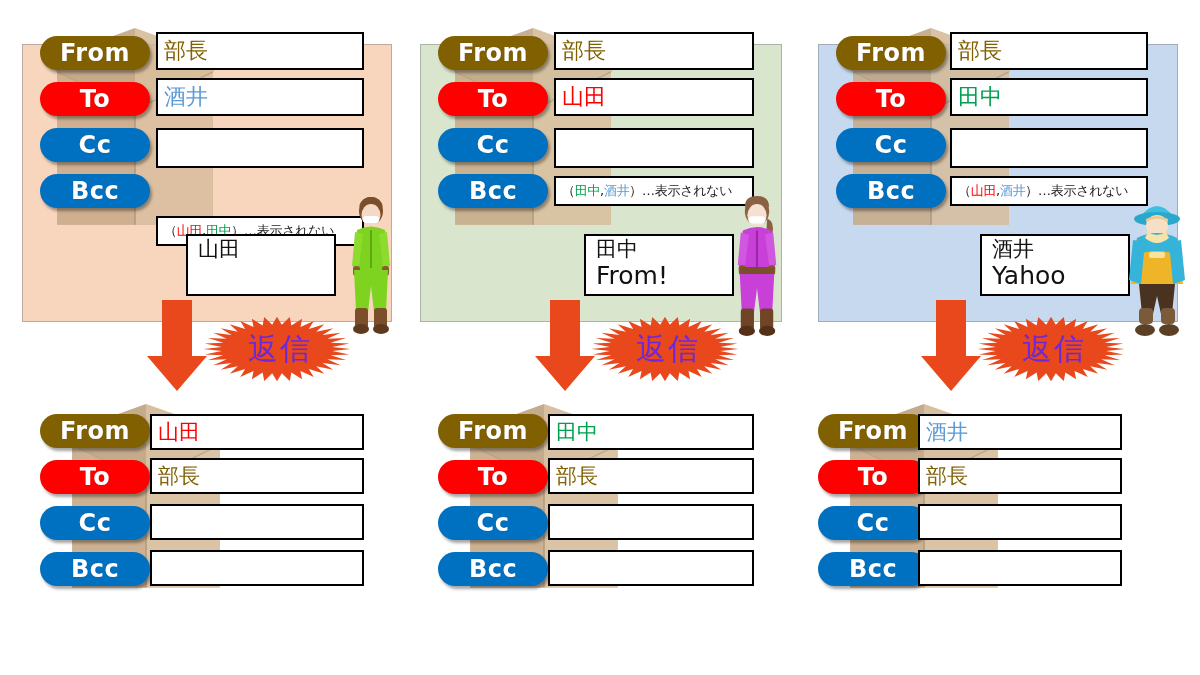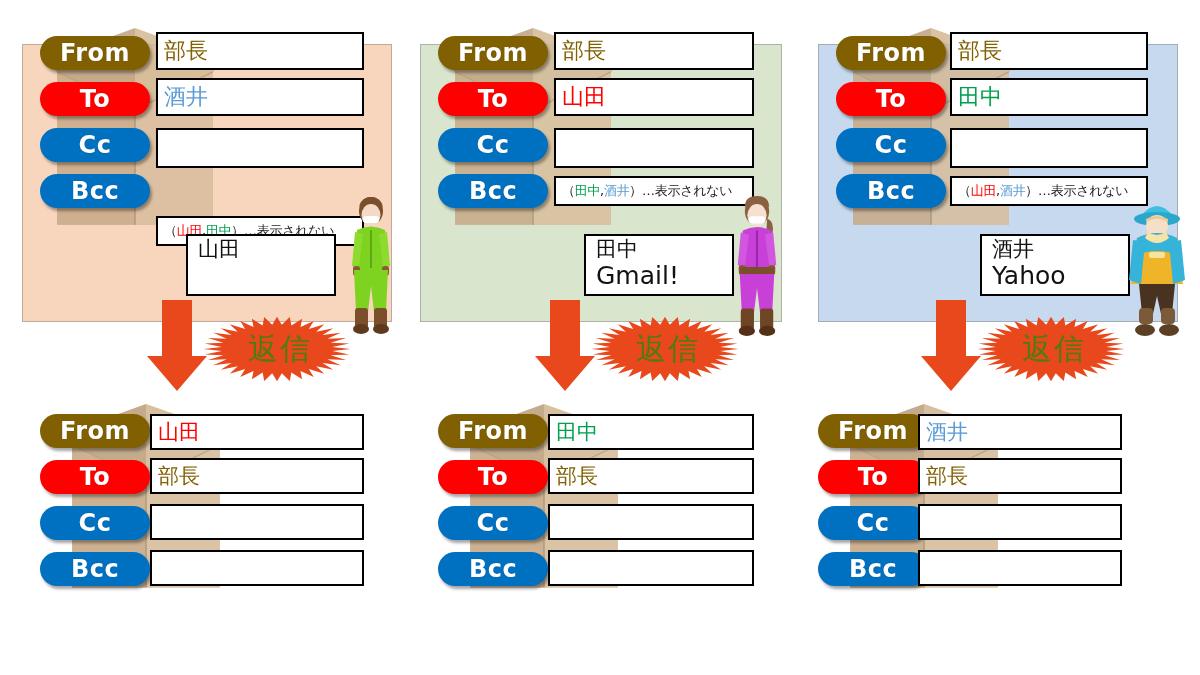--- a/index.html
+++ b/index.html
@@ -88,21 +88,21 @@
   
   .burst {
     position: absolute;
     width: 150px; height: 70px;
   }
   .burst svg { display: block; }
   .burst .lbl {
     position: absolute;
     left: 0; top: 0; width: 100%; height: 100%;
     display: flex; align-items: center; justify-content: center;
-    color: #4d7c0f;
+    color: #6d28d9;
     font-size: 30px;
     font-family: "DejaVu Sans", sans-serif;
     letter-spacing: 2px;
     padding-left: 6px;
   }
 
   
   .avatar { position: absolute; }
 </style>
 </head>
@@ -192,21 +192,21 @@
       <span class="v" style="color: rgb(255, 0, 0); font-size: 22px;">山田</span>
     </div>
     <div class="field" style="left: 554px; top: 128px; width: 200px; height: 40px;">
       <span class="v" style="color: rgb(17, 17, 17); font-size: 22px;"></span>
     </div>
     <div class="field" style="left: 554px; top: 176px; width: 200px; height: 30px;">
       <span class="bccnote"><span>（</span><span class="nm" style="color: rgb(0, 160, 80);">田中</span><span>,</span><span class="nm" style="color: rgb(91, 155, 213);">酒井</span><span>）</span><span>…表示されない</span></span>
     </div>
     <div class="msgcard" style="left: 584px; top: 234px; width: 150px; height: 62px;">
       <div class="l1">田中</div>
-      <div class="l2">Gmail!</div>
+      <div class="l2">From!</div>
     </div>
     <div class="avatar" style="left: 726px; top: 196px; width: 62px; height: 142px;"><svg width="62" height="142" viewBox="0 0 60 140">
         <ellipse cx="30" cy="15" rx="12" ry="14" fill="#8a6243"></ellipse>
         <ellipse cx="30" cy="19" rx="9.5" ry="11" fill="#f6e0cf"></ellipse>
         <path d="M18 11 q12 -10 24 0 q0 -11 -12 -11 q-12 0 -12 11Z" fill="#8a6243"></path>
         <path d="M40 22 q8 4 5 16 q-2 6 -6 2 Z" fill="#8a6243"></path>
         <rect x="22" y="20" width="16" height="7" rx="3" fill="#ffffff"></rect>
         <path d="M16 34 q14 -7 28 0 l4 38 l-36 0 Z" fill="#c840d8"></path>
         <path d="M14 36 l-3 32 l7 2 l4 -32Z" fill="#d257e0"></path>
         <path d="M46 36 l3 32 l-7 2 l-4 -32Z" fill="#d257e0"></path>

